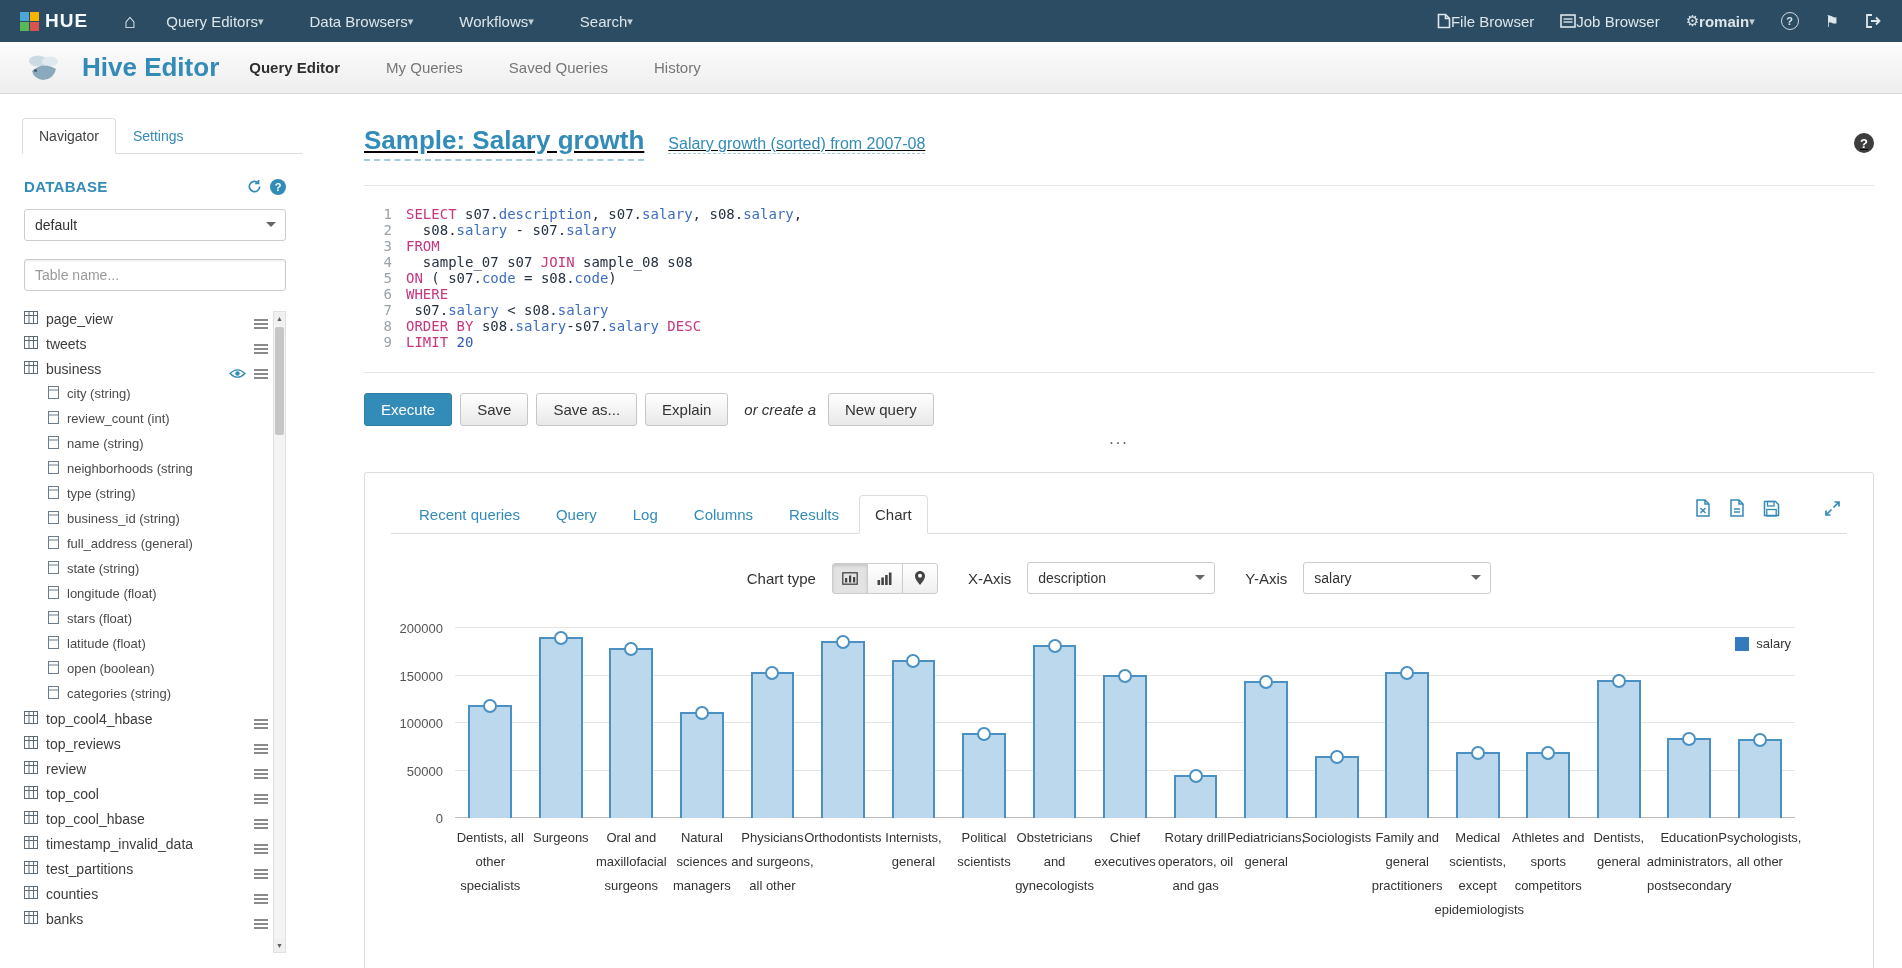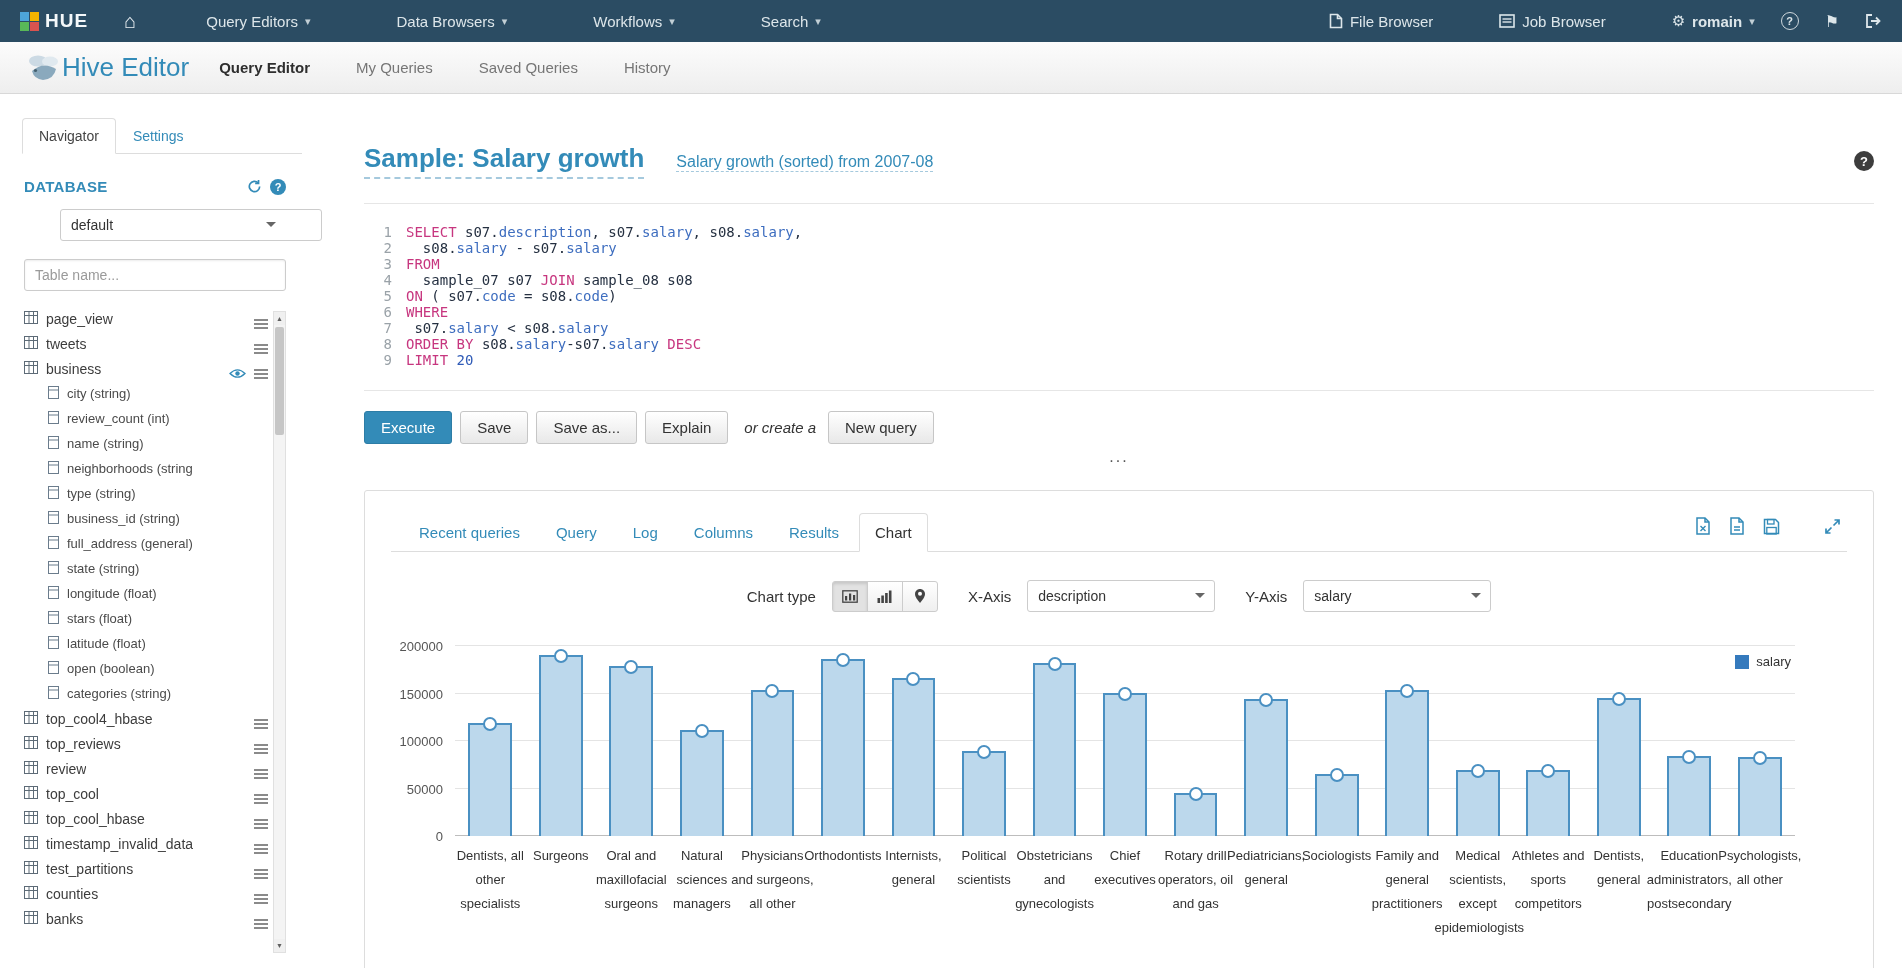--- a/index.html
+++ b/index.html
@@ -10,31 +10,31 @@
   .topnav { height:42px; background:var(--navbar-bg); display:flex; align-items:center;
             padding:0 20px; color:#dde6ea; }
   .brand { display:flex; align-items:center; gap:6px; }
   .logo-grid { display:inline-grid; grid-template-columns:9px 9px; grid-auto-rows:9px; gap:1px; }
   .logo-grid i { display:block; }
   .logo-grid i:nth-child(1){background:#4da4d8;} .logo-grid i:nth-child(2){background:#f4b400;}
   .logo-grid i:nth-child(3){background:#58b858;} .logo-grid i:nth-child(4){background:#d9534f;}
   .logo-text { font-size:19px; font-weight:bold; letter-spacing:1px; color:#f4f8fa; }
   .nav-home { margin:0 30px 0 36px; font-size:20px; line-height:1; color:#e8eef2; cursor:pointer; }
   .nav-menu { display:flex; gap:46px; }
-  .nav-item { display:flex; align-items:center; gap:7px; font-size:15px; color:#dde6ea; cursor:pointer; white-space:nowrap;margin-left:40px; }
+  .nav-item { display:flex; align-items:center; font-size:15px; color:#dde6ea; cursor:pointer; white-space:nowrap; }
   .caret { font-size:11px; opacity:.85; }
   .nav-right { margin-left:auto; display:flex; align-items:center; gap:26px; }
   .nav-icon { font-size:15px; cursor:pointer; display:flex; align-items:center; }
   .help-ring { width:18px; height:18px; border:1px solid #cfd8dd; border-radius:50%;
                font-size:11px; font-weight:bold; display:flex; align-items:center; justify-content:center; }
 
   
   .appbar { height:52px; background:linear-gradient(#fcfcfc,#eeeeee); border-bottom:1px solid #d8d8d8;
             display:flex; align-items:center; padding:0 26px; }
-  .app-title { display:flex; align-items:center; gap:2px; color:var(--accent); font-size:26px; }
+  .app-title { display:flex; align-items:center; gap:22px; color:var(--accent); font-size:26px;font-weight:bold; }
   .app-tabs { display:flex; margin-left:30px; gap:46px; align-items:center; }
   .app-tab { font-size:15px; color:#767676; cursor:pointer; }
   .app-tab.active { color:#2e2e2e; font-weight:bold; }
 
   
   .page { display:flex; height:874px; }
   .sidebar { width:280px; margin:24px 0 0 22px; flex:none; }
   .main { flex:1; margin:0 28px 0 62px; }
 
   
@@ -44,41 +44,41 @@
   .side-tab.active { color:#444; background:#fff; border-color:#ddd #ddd #fff; }
   .db-section { padding:24px 16px 0 2px; }
   .db-header { display:flex; align-items:center; gap:10px; }
   .db-label { color:var(--accent); font-weight:bold; font-size:15px; letter-spacing:.3px; }
   .db-tools { margin-left:auto; display:flex; align-items:center; gap:8px; }
   .blue-help { width:16px; height:16px; border-radius:50%; background:var(--accent); color:#fff;
                font-size:11px; font-weight:bold; display:flex; align-items:center; justify-content:center; cursor:pointer; }
   .select-wrap { position:relative; margin-top:14px; }
   .select-wrap select { appearance:none; -webkit-appearance:none; width:100%; height:32px;
         border:1px solid #ccc; border-radius:3px; background:#fff; padding:0 28px 0 10px;
-        font-size:14px; color:#333; font-family:"Liberation Sans",sans-serif;margin-left:36px; }
+        font-size:14px; color:#333; font-family:"Liberation Sans",sans-serif; }
   .select-wrap::after { content:""; position:absolute; right:10px; top:13px; width:0; height:0;
         border:5px solid transparent; border-top-color:#666; pointer-events:none; }
   .filter-input { margin-top:18px; width:100%; height:32px; border:1px solid #ccc; border-radius:3px;
         padding:0 10px; font-size:14px; color:#444; box-shadow:inset 0 1px 2px rgba(0,0,0,.08);
         font-family:"Liberation Sans",sans-serif; }
   .filter-input::placeholder { color:#9a9a9a; }
   .tree { margin-top:20px; position:relative; height:642px; overflow:hidden; padding-right:18px; }
   .tree-row { height:25px; display:flex; gap:8px; font-size:14px; color:#3c3c3c; cursor:pointer; }
   .tree-row.column { padding-left:24px; font-size:13px; color:#4a4a4a; }
   .tree-label { white-space:nowrap; overflow:hidden; }
   .tree-right { margin-left:auto; display:flex; align-items:center; gap:8px; }
   
   .sb { position:absolute; right:0; top:0; bottom:0; width:13px; background:#f4f4f4; border:1px solid #e0e0e0; }
   .sb-btn { height:13px; display:flex; align-items:center; justify-content:center;
             font-size:7px; color:#606060; background:#f0f0f0; cursor:pointer; }
   .sb-btn.down { position:absolute; bottom:0; left:0; right:0; }
   .sb-thumb { position:absolute; top:15px; left:1px; right:1px; height:108px; background:#c6c6c6; border-radius:2px; cursor:grab; }
 
   
-  .query-header { margin-top:49px; display:flex; align-items:baseline; gap:32px; }
+  .query-header { margin-top:31px; display:flex; align-items:baseline; gap:24px;text-decoration:underline; }
   .q-title { font-size:26px; font-weight:bold; color:var(--accent);
              border-bottom:2px dashed #a5c9dd; padding-bottom:3px; cursor:pointer; }
   .q-link { font-size:16px; color:var(--accent); border-bottom:1px dashed #a5c9dd; cursor:pointer; }
   .q-help { margin-left:auto; width:20px; height:20px; border-radius:50%; background:#3d3d3d; color:#fff;
             font-size:13px; font-weight:bold; display:flex; align-items:center; justify-content:center;
             align-self:center; cursor:pointer; }
   .editor { margin-top:24px; border-top:1px solid #e6e6e6; border-bottom:1px solid #e6e6e6;
             padding:20px 0 22px; display:flex; background:#fff; }
   .gutter { width:42px; text-align:right; padding-right:14px; color:#9aa2a8;
             font:14px/16px "DejaVu Sans Mono", monospace; flex:none; }

